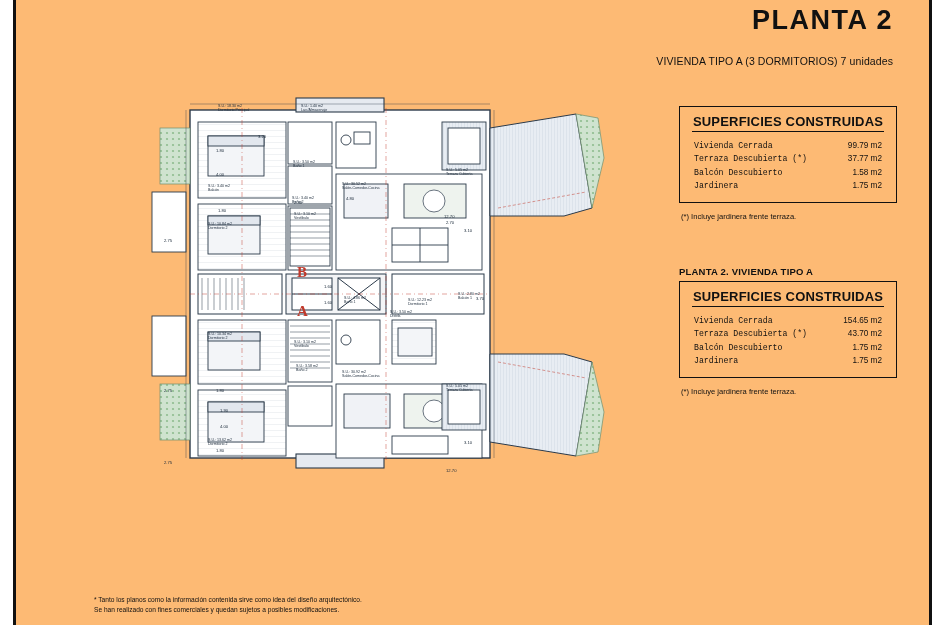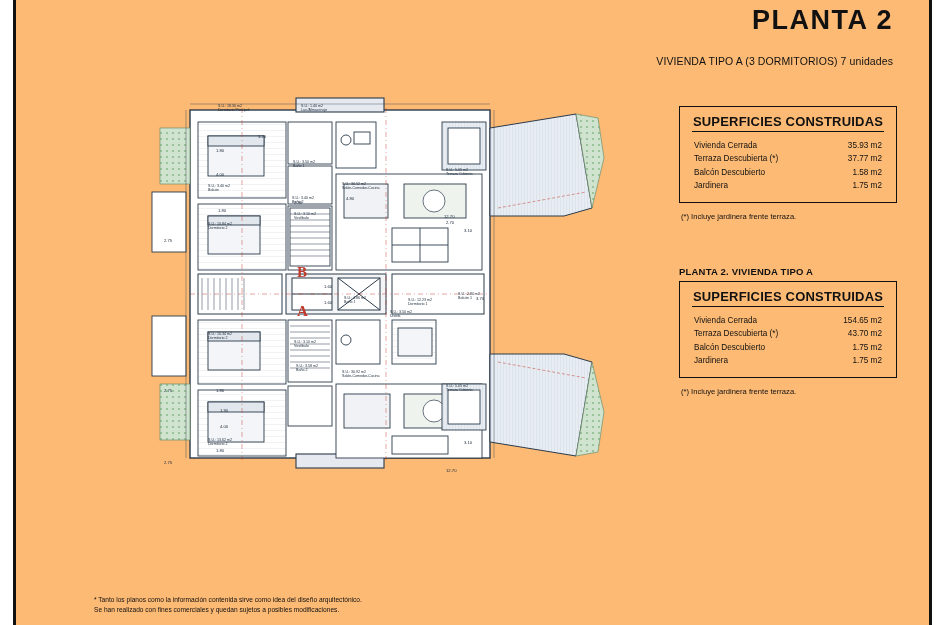--- a/index.html
+++ b/index.html
@@ -91,21 +91,21 @@
     height: 1px;
     background: #111;
   }
   .row {
     display: flex;
     justify-content: space-between;
     font-size: 8.2px;
     line-height: 1.62;
     padding: 0 4px;
   }
-  .row .label { white-space: nowrap; }
+  .row .label { white-space: nowrap; font-family: Liberation Mono, monospace; }
   .row .value { white-space: nowrap; }
   .panel-note {
     font-size: 7.6px;
     margin-top: 9px;
     padding-left: 2px;
   }
 
   
   .footer-note {
     position: absolute;
@@ -401,21 +401,21 @@
       <div style="position: absolute; left: 148px; top: 112px; font-size: 4.2px; color: rgb(27, 42, 58); font-family: &quot;Liberation Sans&quot;, sans-serif;">2.40</div>
       <div style="position: absolute; left: 178px; top: 212px; font-size: 4.2px; color: rgb(27, 42, 58); font-family: &quot;Liberation Sans&quot;, sans-serif;">1.60</div>
     </div>
 
   <div class="panel b">
     <div class="panel-box">
       <div class="panel-box-head">SUPERFICIES CONSTRUIDAS</div>
 
       <div class="row">
         <span class="label">Vivienda Cerrada</span>
-        <span class="value">35.93 m2</span>
+        <span class="value">99.79 m2</span>
       </div>
       <div class="row">
         <span class="label">Terraza Descubierta (*)</span>
         <span class="value">37.77 m2</span>
       </div>
       <div class="row">
         <span class="label">Balcón Descubierto</span>
         <span class="value">1.58 m2</span>
       </div>
       <div class="row">

